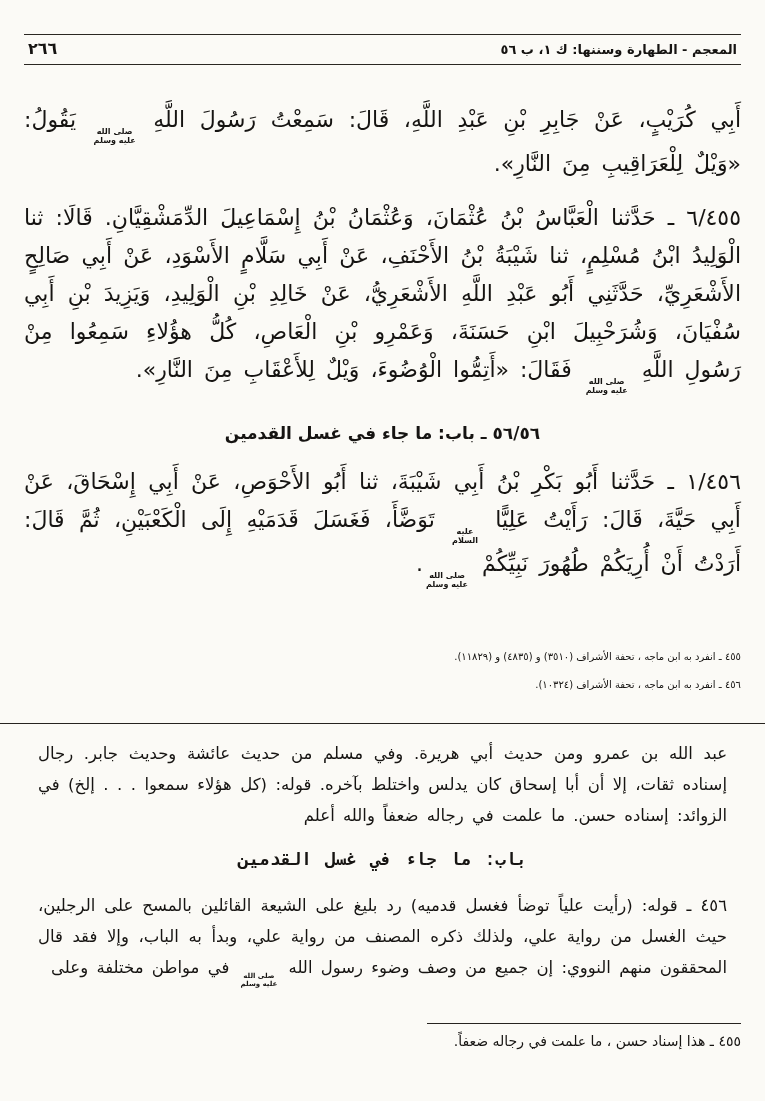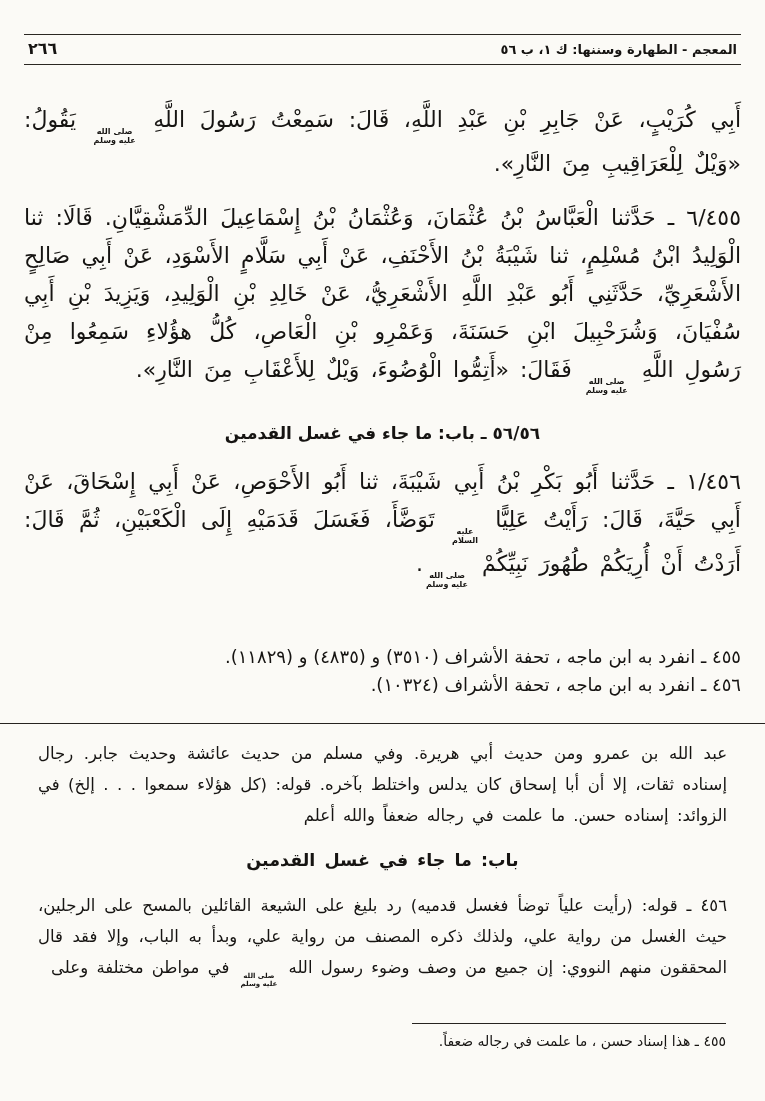--- a/index.html
+++ b/index.html
@@ -67,21 +67,21 @@
     white-space: nowrap;
     word-spacing: 0;
   }
   .commentary .lig { vertical-align: -5px; }
   .commentary .lig span { font-size: 7px; line-height: 8px; }
 
   
   .footnotes {
     direction: rtl;
     margin-top: 54px;
-    font-size: 18px;
+    font-size: 10px;
     line-height: 28px;
   }
   .footnotes p { margin: 0; }
 
   
   .divider {
     border: 0;
     border-top: 1.5px solid #26231f;
     margin: 24px -24px 0;
   }
@@ -94,26 +94,27 @@
     line-height: 31px;
     word-spacing: 3px;
   }
   .commentary p { margin: 14px; }
   .c-p1 { margin-top: 16px; }
   .c-bab {
     text-align: center;
     font-weight: bold;
     font-size: 17.5px;
     margin: 13px 0 11px;
+    font-family: Liberation Mono, monospace;
   }
 
   
   .bottom-fn {
     position: absolute;
-    left: 24px; right: 39px;
+    left: 24px; right: 24px;
     bottom: 52px;
     direction: rtl;
     text-align: right;
     font-size: 14px;
   }
   .bottom-fn .fn-rule {
     width: 314px;
     border-top: 1px solid #26231f;
     margin: 0 0 9px auto;
   }

